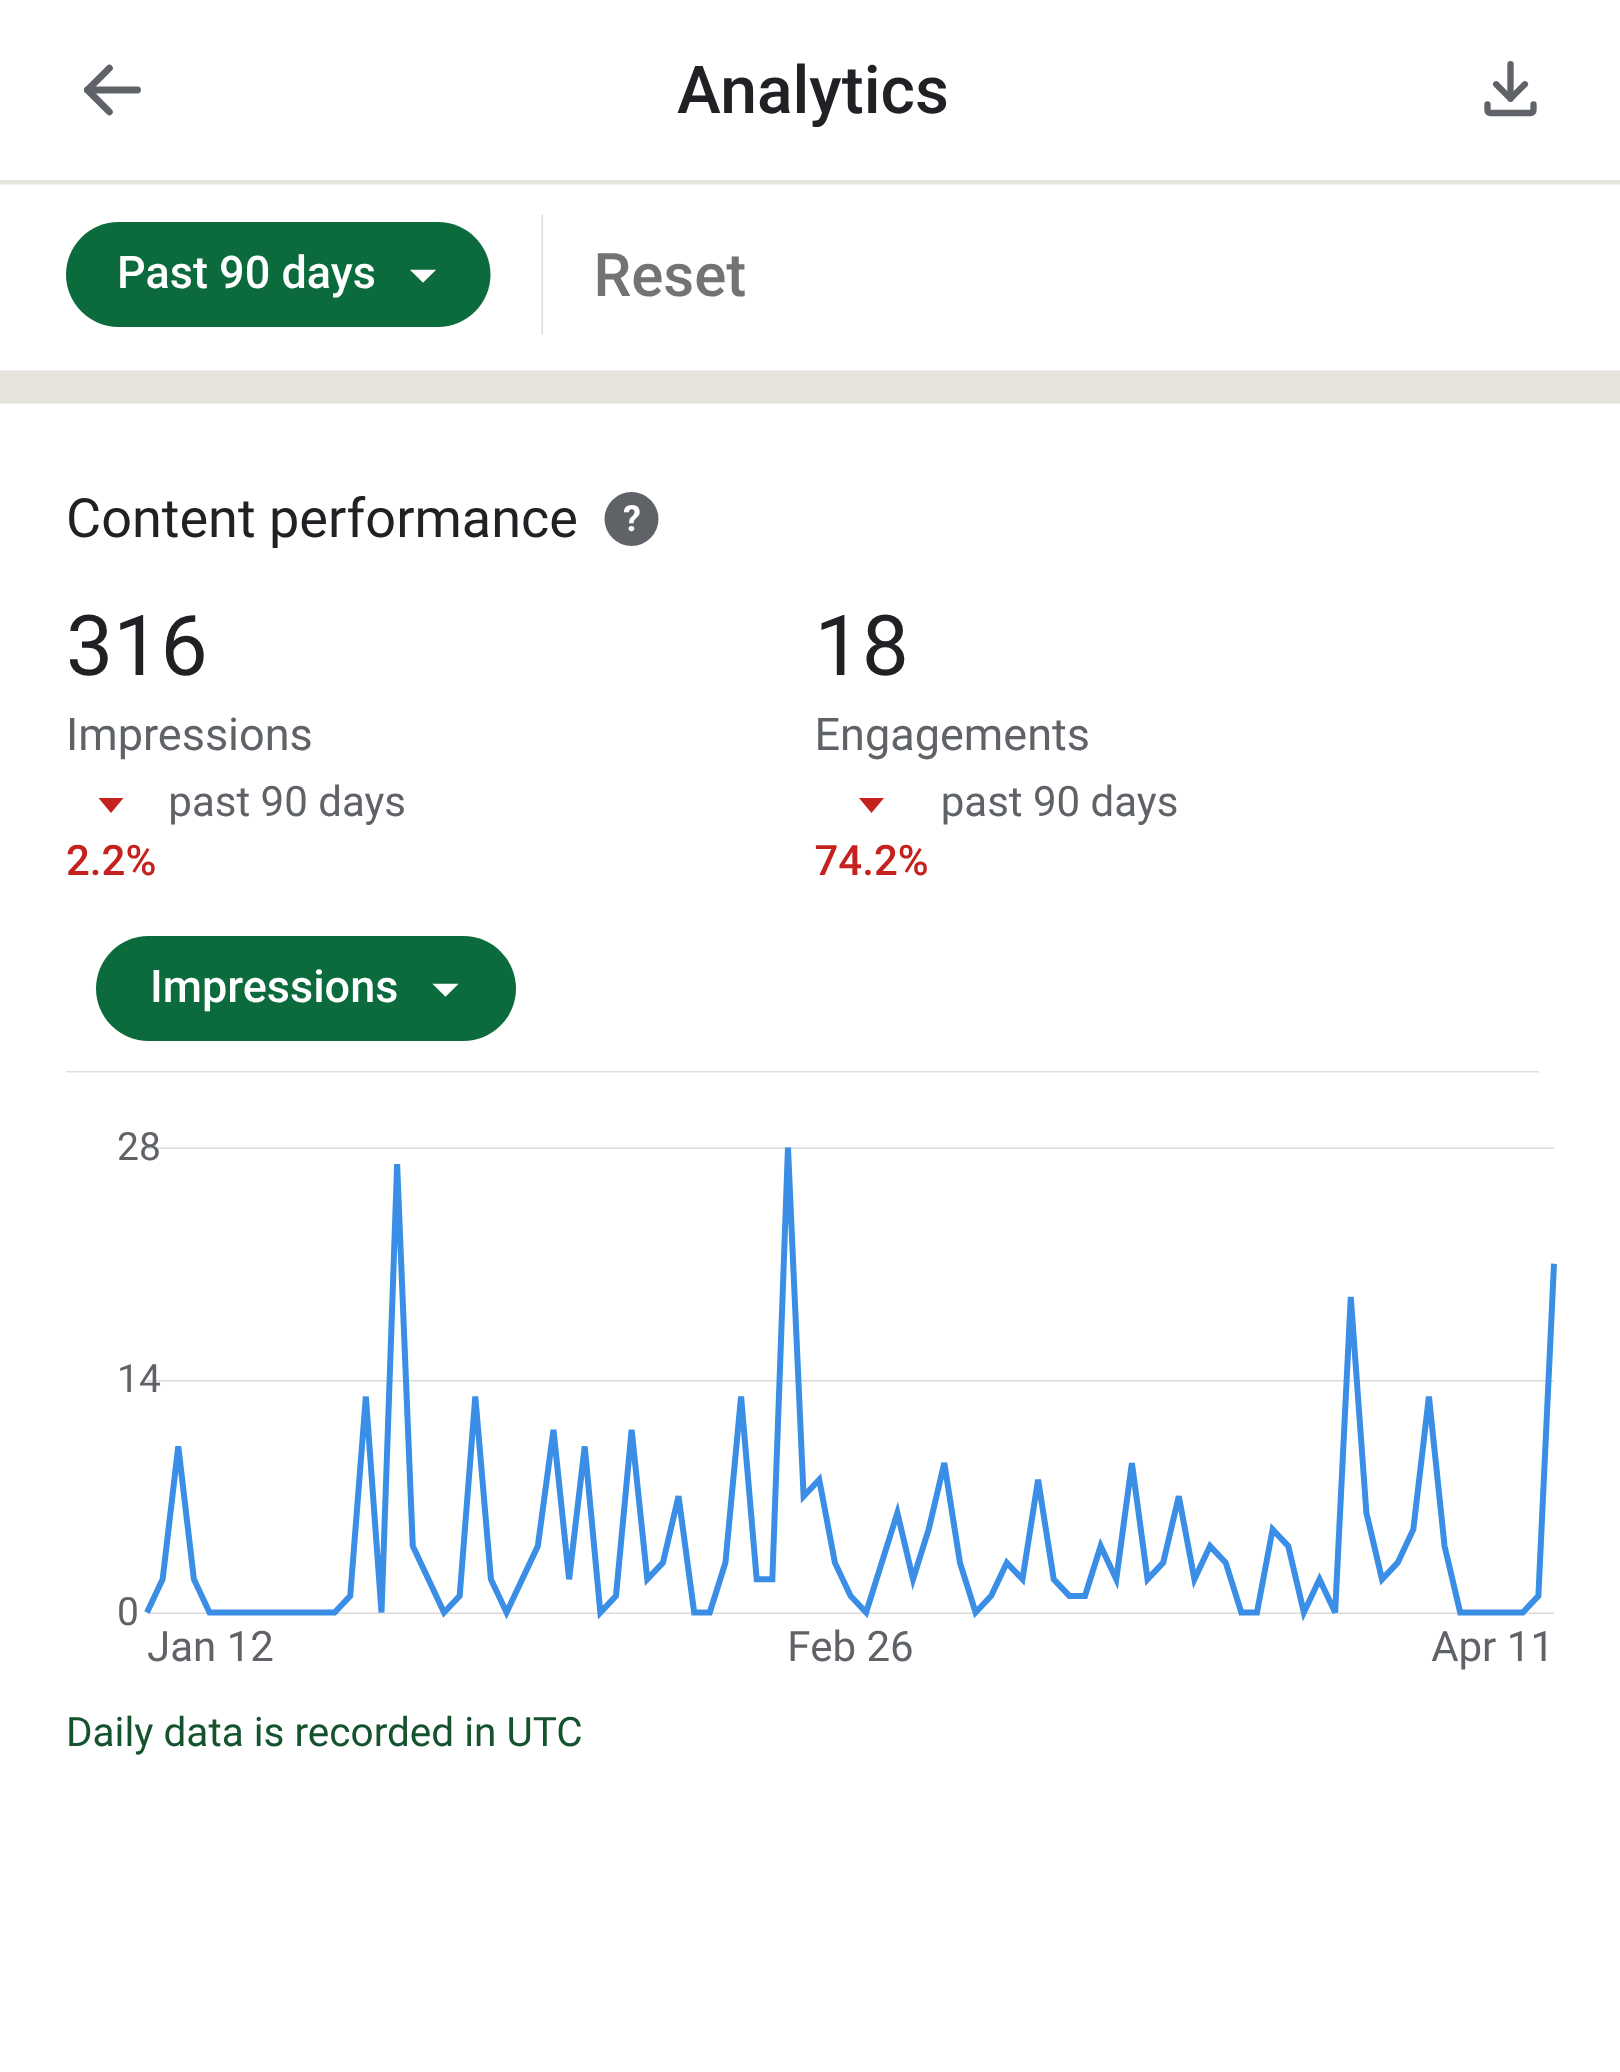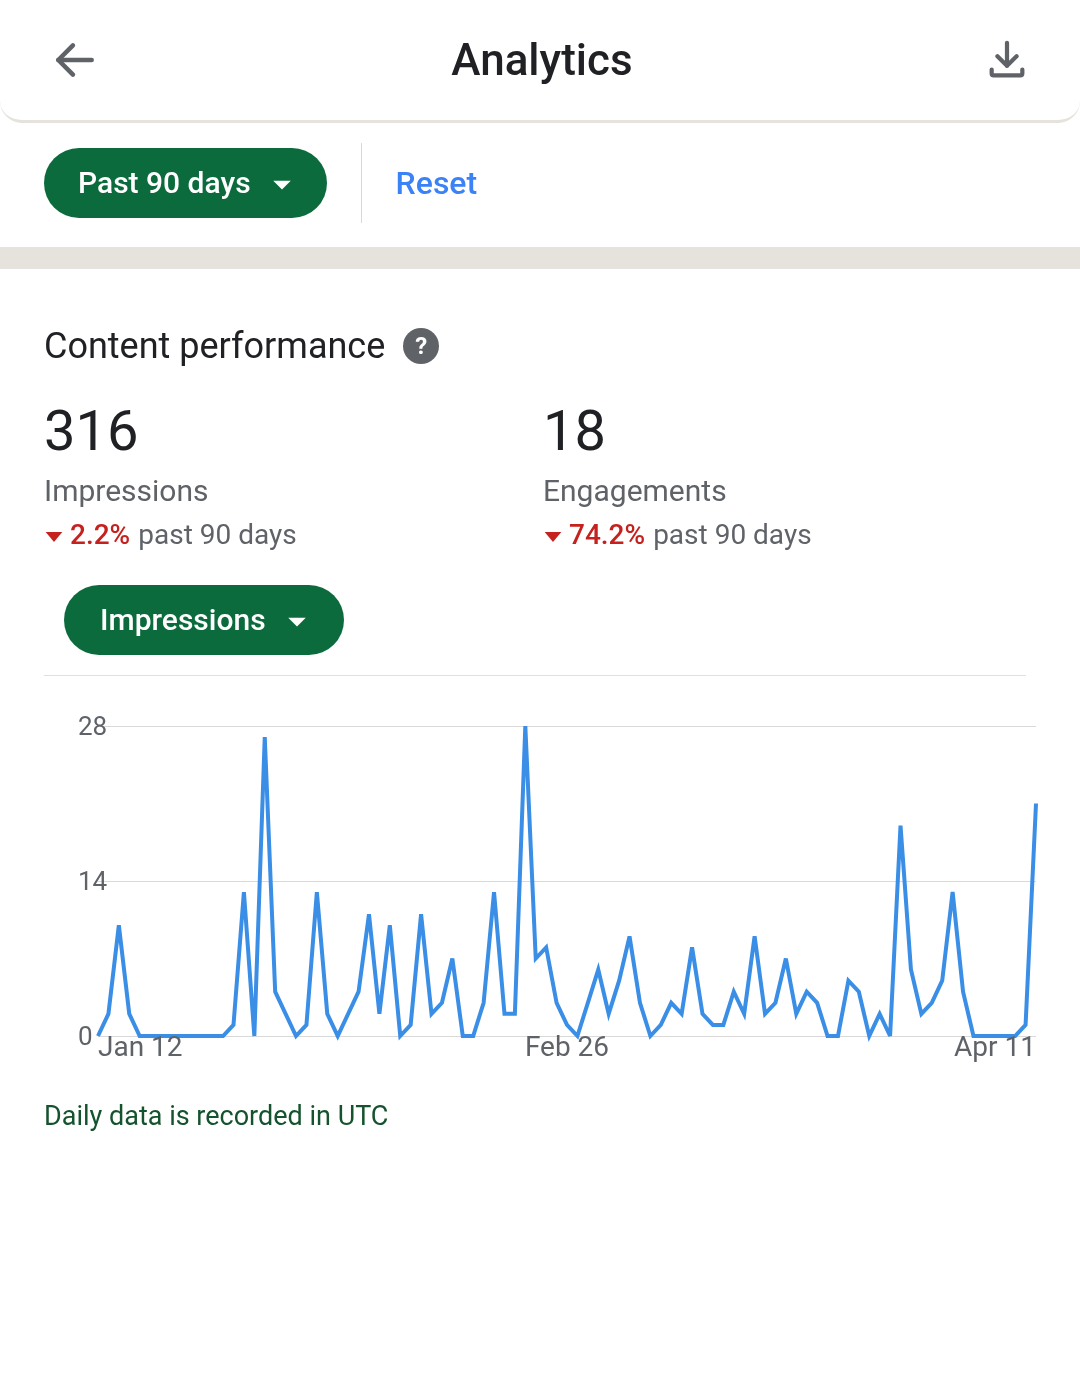--- a/index.html
+++ b/index.html
@@ -1,44 +1,44 @@
 <!DOCTYPE html>
 <html><head>
 <meta charset="utf-8">
 <style>
   * { box-sizing: border-box; }
   html, body { margin:0; padding:0; font-family: Roboto, "Helvetica Neue", Arial, sans-serif; background:#fff; color:#202124; }
   .app { width:1080px; }
-  .topbar { display:flex; align-items:center; justify-content:space-between; padding:34px 50px 34px 50px; border-bottom:3px solid #e6e2dc;border-radius:22px; }
+  .topbar { display:flex; align-items:center; justify-content:space-between; padding:34px 50px 34px 50px; border-bottom:3px solid #e6e2dc; }
   .topbar .title { font-size:44px; font-weight:500; color:#202124; }
   .icon-btn { cursor:pointer; display:flex; align-items:center; justify-content:center; }
   .filterbar { display:flex; align-items:center; padding:20px 44px 24px 44px; border-bottom:22px solid #e6e2dc; }
   .pill { background:#0c6b3d; color:#fff; border-radius:999px; padding:20px 34px; display:flex; align-items:center; gap:20px; font-size:30px; font-weight:500; cursor:pointer; line-height:1; }
   .pill .caret { display:inline-block; }
   .divider-v { width:1px; height:80px; background:#d9d9d9; margin:0 34px 0 34px; }
-  .reset { color:#3b82f6; font-size:32px; font-weight:500; cursor:pointer; }
+  .reset { color:#737373; font-size:40px; font-weight:500; cursor:pointer; }
   .section { padding:56px 54px 0 44px; }
   .section-title { display:flex; align-items:center; gap:18px; font-size:36px; font-weight:400; color:#202124; }
   .help-badge { width:36px; height:36px; border-radius:50%; background:#5f6368; color:#fff; display:flex; align-items:center; justify-content:center; font-size:24px; font-weight:700; cursor:pointer; }
   .metrics { display:flex; gap:16px; margin-top:36px; }
   .metric { flex:1; }
   .metric .value { font-size:56px; font-weight:400; line-height:1; }
   .metric .label { font-size:30px; color:#5f6368; margin-top:14px; }
   .metric .delta-row { margin-top:10px; font-size:28px; display:flex; align-items:baseline; gap:8px; }
-  .delta-down { color:#c5221f; display:flex; align-items:center; gap:6px; font-weight:500; }
+  .delta-down { color:#c5221f; display:flex; align-items:center; gap:6px; font-weight:500;flex-direction:column; }
   .delta-caret { display:inline-block; }
   .period { color:#5f6368; }
   .metric-selector-row { margin-top:34px; padding-bottom:20px; border-bottom:1px solid #e0e0e0; display:flex; }
   .metric-selector-row .pill { padding:20px 36px; margin-left:20px; }
   .chart-wrap { padding:40px 44px 0 44px; }
   .chart { position:relative; height:360px; }
   .ylabel { position:absolute; right:calc(100% + 0px); transform:translateY(-50%); font-size:26px; color:#5f6368; }
   .plot { position:absolute; left:54px; right:0; top:10px; bottom:40px; }
   .gridline { position:absolute; left:0; right:0; height:1px; background:#d9d9d9; }
-  .xlabels { position:absolute; left:54px; right:0; bottom:12px; height:34px; }
+  .xlabels { position:absolute; left:54px; right:0; bottom:0; height:34px; }
   .xlabel { position:absolute; top:0; font-size:28px; color:#5f6368; white-space:nowrap; }
   .footnote { padding:24px 44px 40px 44px; font-size:27px; color:#14532d; }
   svg.line { position:absolute; left:0; top:0; width:100%; height:100%; overflow:visible; }
 </style>
 </head>
 <body>
 
 <div class="app">
 
   <div class="topbar">

